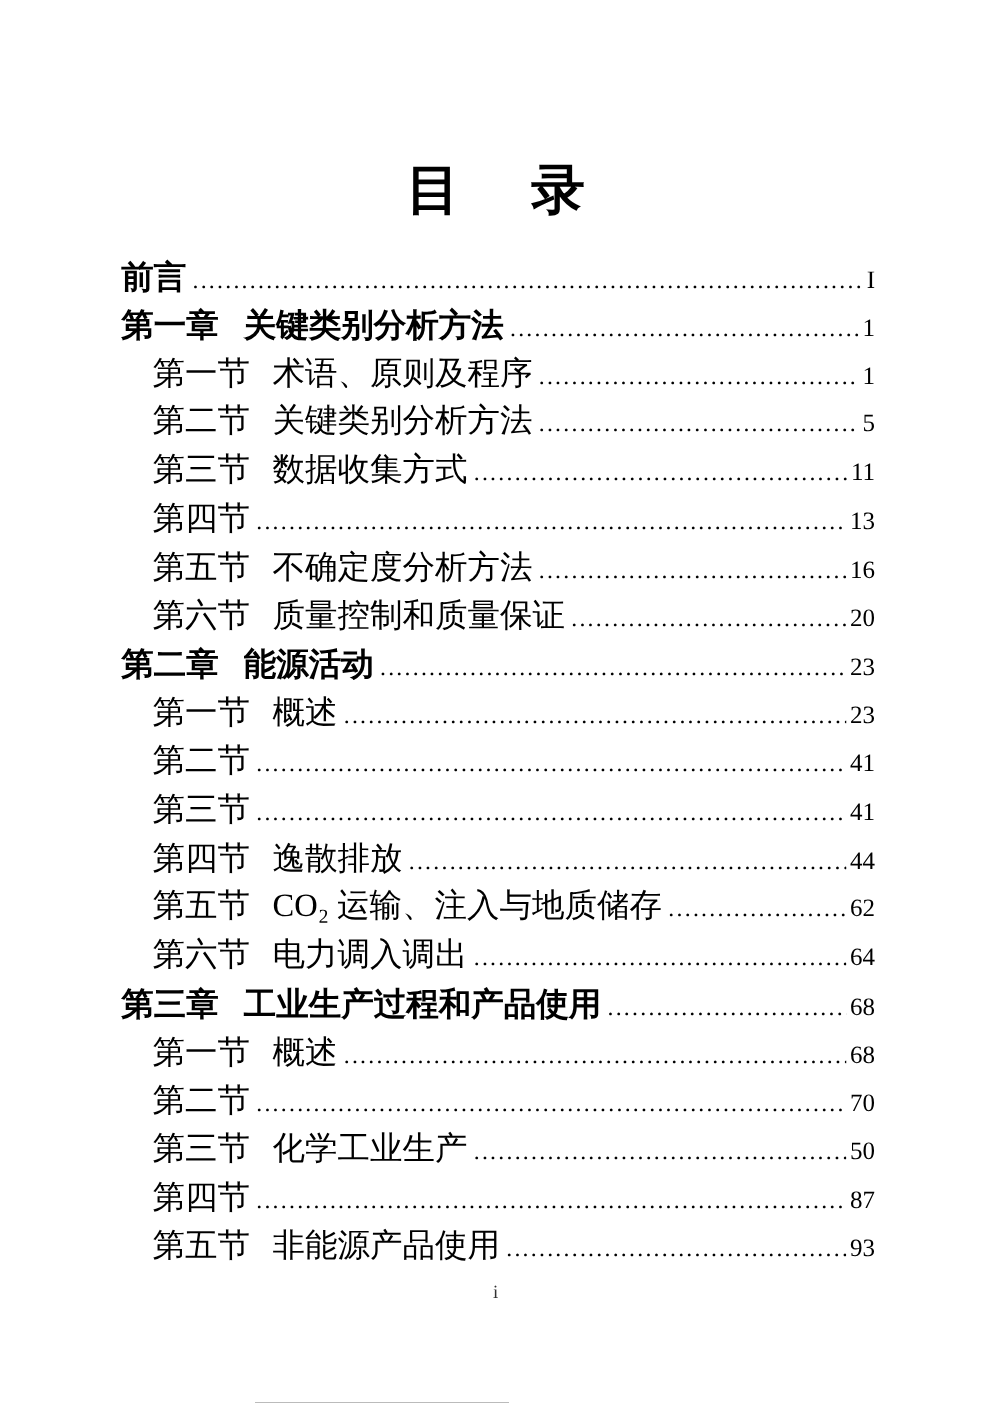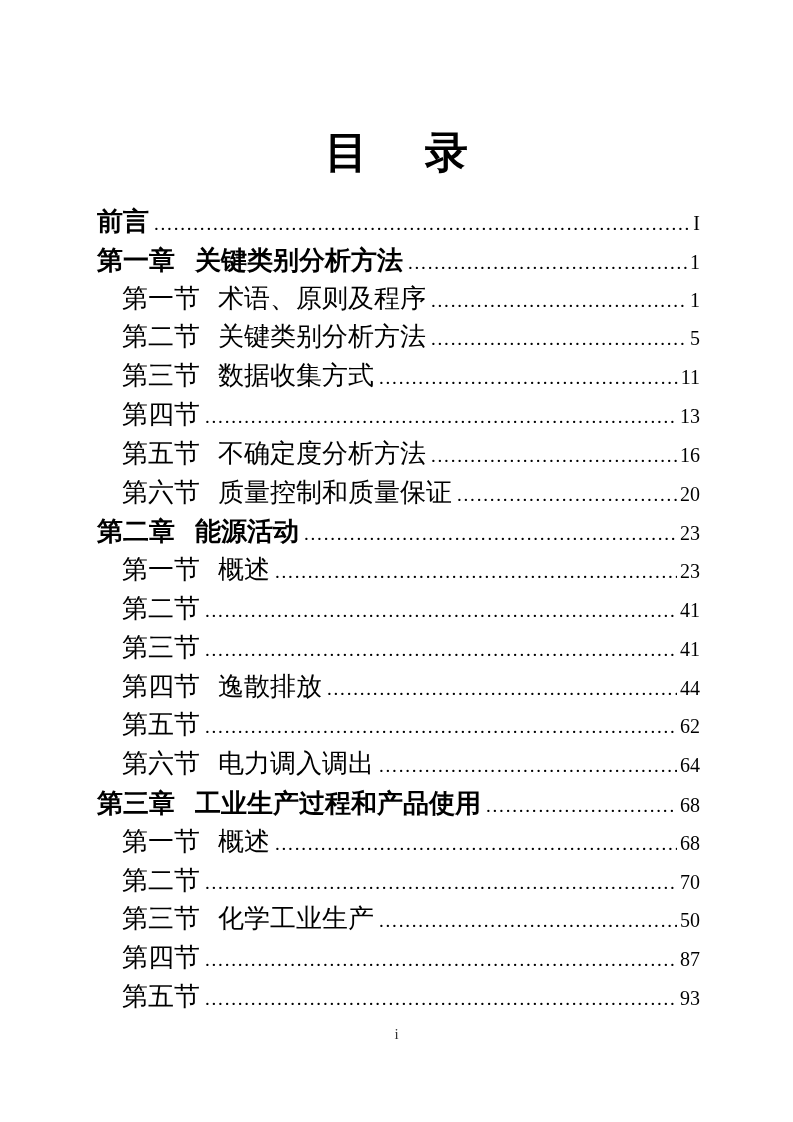--- a/index.html
+++ b/index.html
@@ -172,20 +172,21 @@
 
     <div class="toc-row r-section">
       <span class="entry-label">第四节</span>
       <span class="entry-title">逸散排放</span>
       <span class="dot-leader"></span>
       <span class="entry-page">44</span>
     </div>
 
     <div class="toc-row r-section">
       <span class="entry-label">第五节</span>
+      <span class="entry-title">CO₂ 运输、注入与地质储存</span>
       <span class="dot-leader"></span>
       <span class="entry-page">62</span>
     </div>
 
     <div class="toc-row r-section">
       <span class="entry-label">第六节</span>
       <span class="entry-title">电力调入调出</span>
       <span class="dot-leader"></span>
       <span class="entry-page">64</span>
     </div>
@@ -218,20 +219,21 @@
     </div>
 
     <div class="toc-row r-section">
       <span class="entry-label">第四节</span>
       <span class="dot-leader"></span>
       <span class="entry-page">87</span>
     </div>
 
     <div class="toc-row r-section">
       <span class="entry-label">第五节</span>
+      <span class="entry-title">非能源产品使用</span>
       <span class="dot-leader"></span>
       <span class="entry-page">93</span>
     </div>
 
   </div>
 
   <div class="page-footer">i</div>
 
 </div>
 

